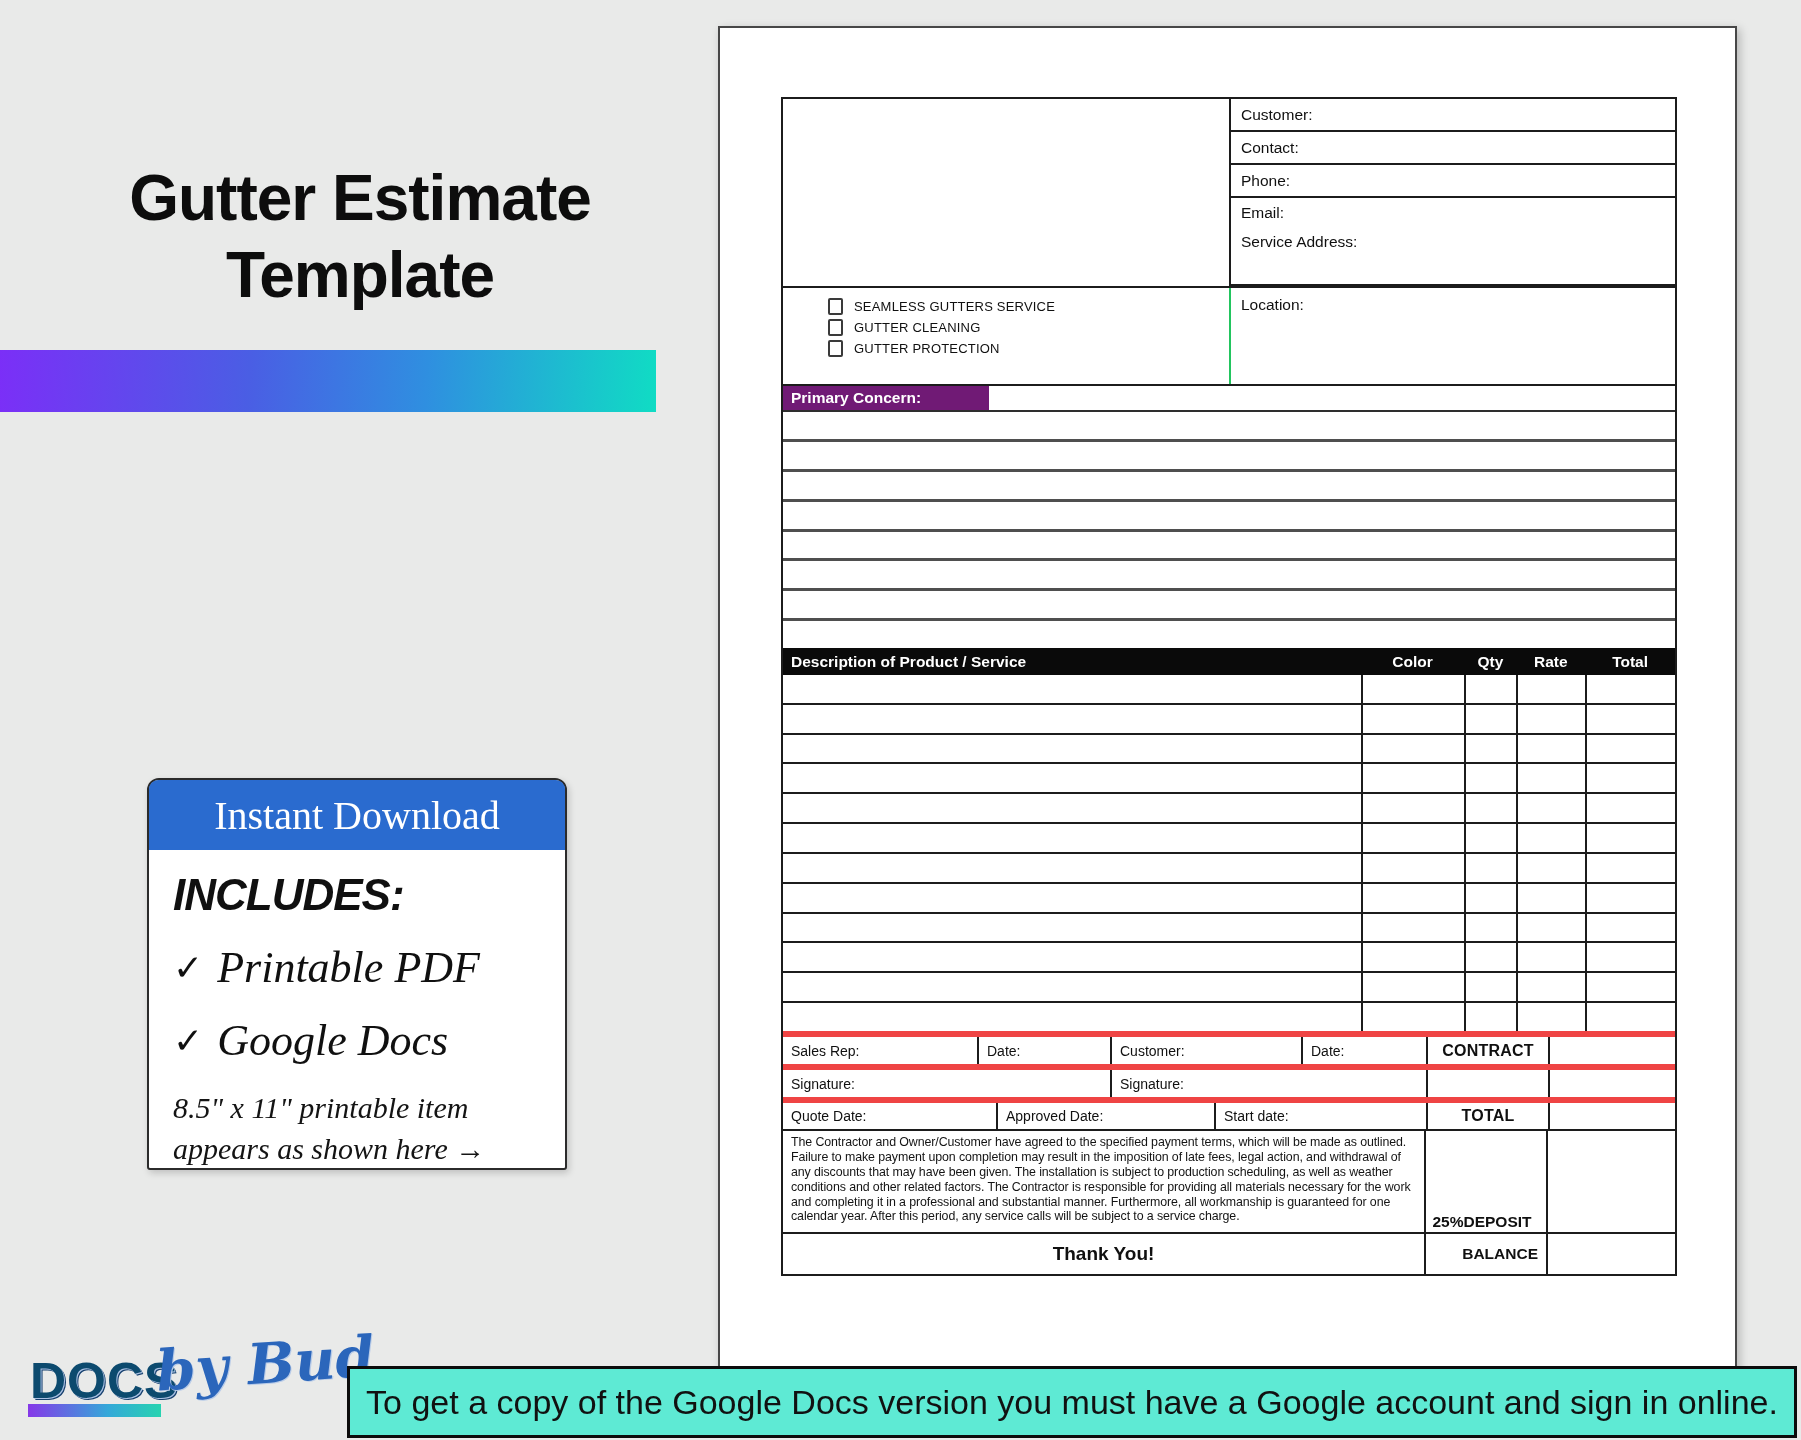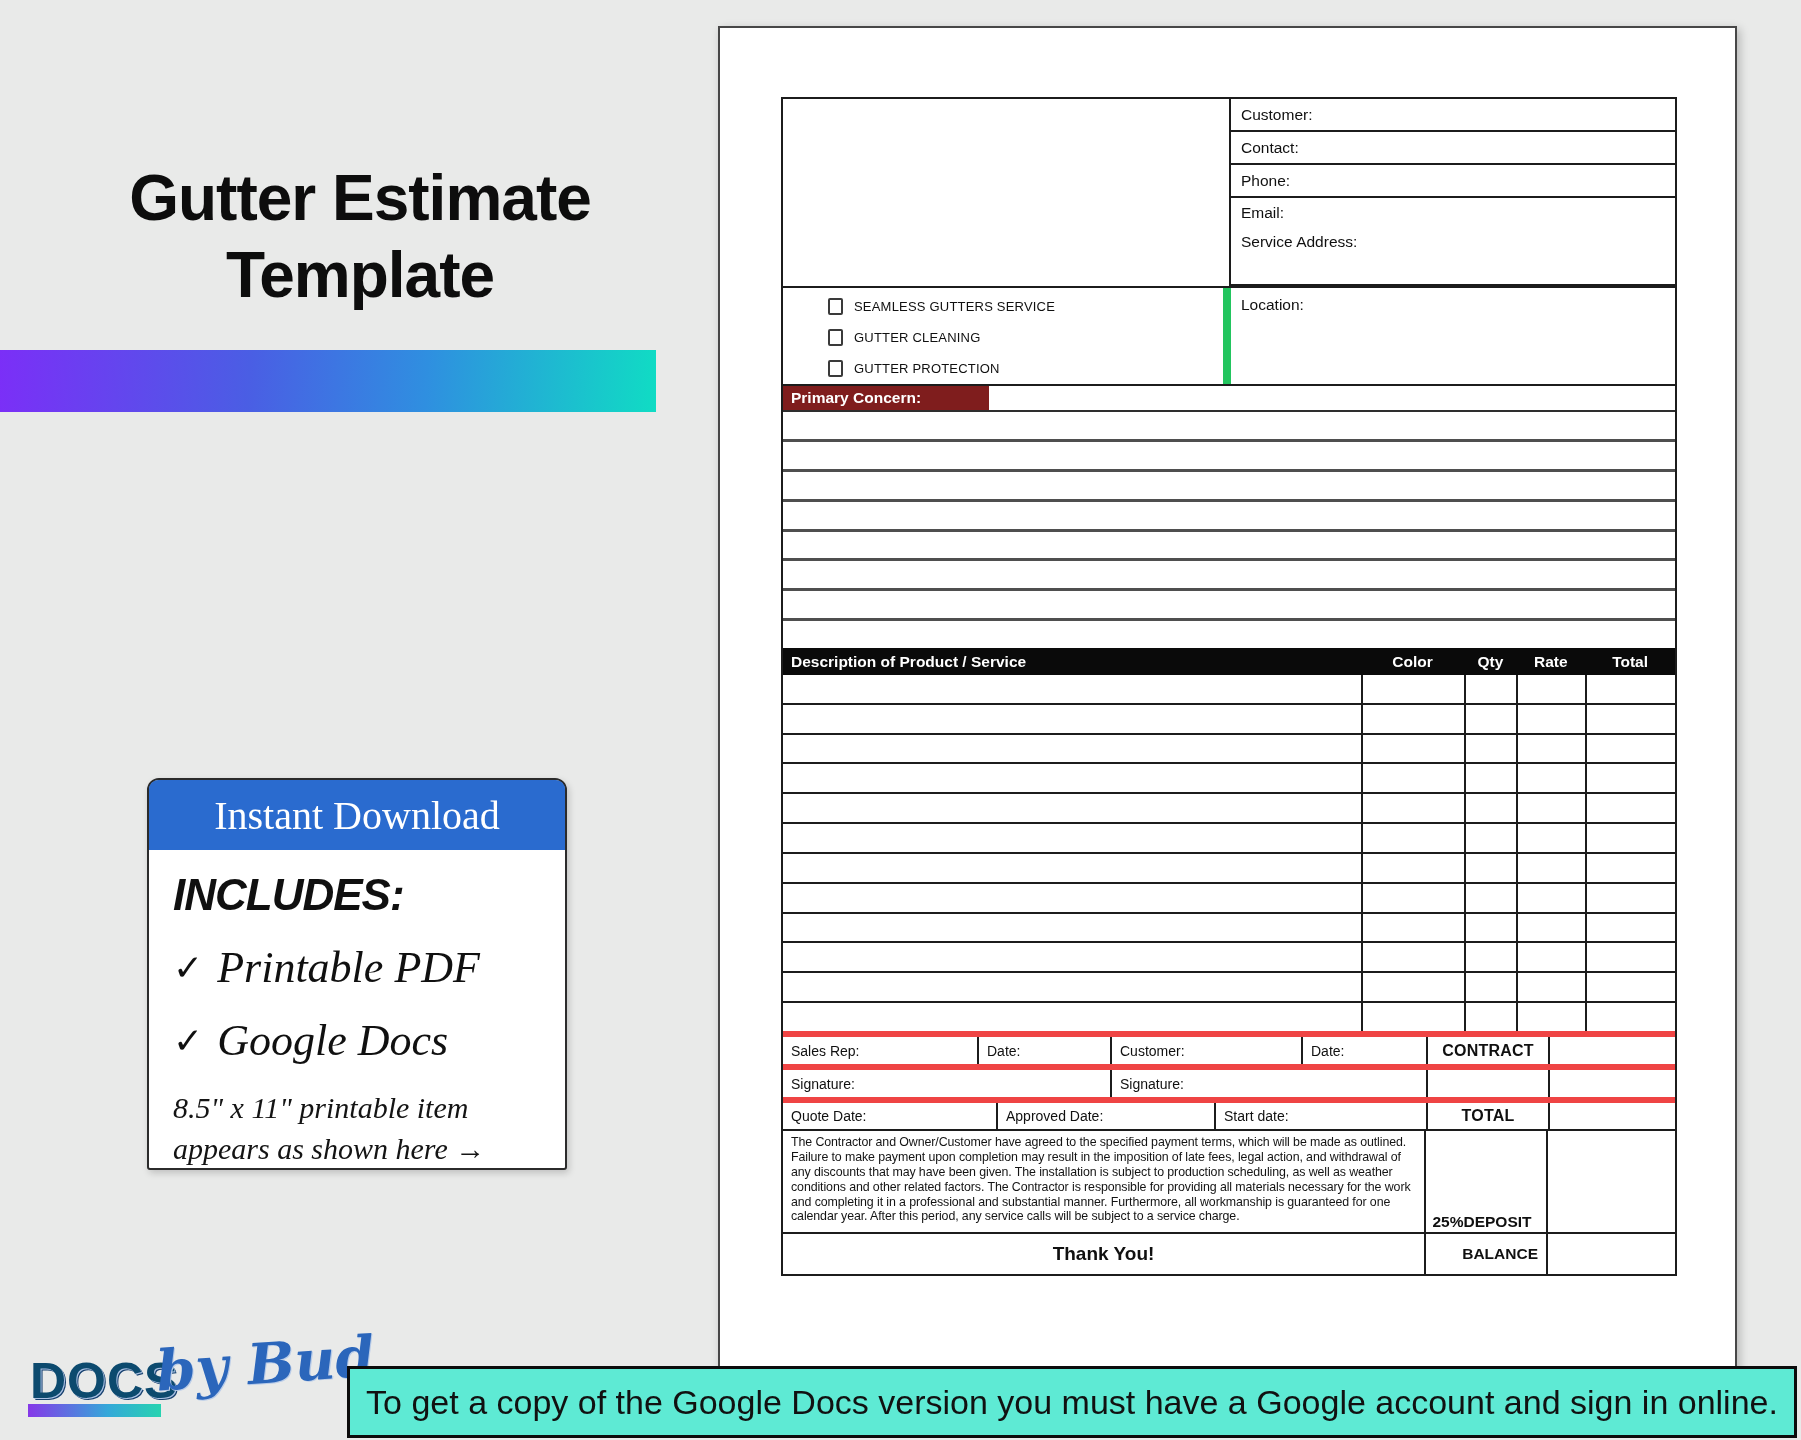--- a/index.html
+++ b/index.html
@@ -82,30 +82,30 @@
   
   .info-band { height:187px; }
   .logo-cell { width:448px; border-right:2px solid #1c1c1c; }
   .info-col { flex:1; display:flex; flex-direction:column; }
   .info-row { padding-left:10px; display:flex; align-items:center; font-size:15.5px; border-bottom:2px solid #1c1c1c; }
   .info-row.h33 { height:33px; } .info-row.h58 { height:58px; align-items:flex-start; padding-top:5px; }
   .info-row.h30 { height:30px; border-bottom:none; }
 
   
   .cb-band { height:98px; border-top:2px solid #1c1c1c; }
-  .cb-cell { width:448px; border-right:8px solid #22c55e; padding:10px 0 0 45px;
-             display:flex; flex-direction:column; gap:14px; }
+  .cb-cell { width:448px; border-right:2px solid #22c55e; padding:10px 0 0 45px;
+             display:flex; flex-direction:column; gap:4px; }
   .cb-row { display:flex; align-items:center; font-size:13px; letter-spacing:.2px; }
   .cb-box { display:inline-block; width:15px; height:17px; border:2px solid #3a3a3a; border-radius:2px; margin-right:11px; }
   .loc-cell { flex:1; padding:8px 0 0 10px; font-size:15.5px; }
 
   
   .primary-row { height:28px; border-top:2px solid #1c1c1c; border-bottom:2px solid #2e2e2e; }
   .primary-label {
-    width:206px; height:100%; background:#7f1d1d; color:#fff;
+    width:206px; height:100%; background:#701a75; color:#fff;
     font-weight:bold; font-size:15.5px; display:flex; align-items:center; padding-left:8px;
   }
 
   
   .ruled { height:236px; display:flex; flex-direction:column; }
   .ruled-row { flex:1; border-bottom:3px solid #4f4f4f; }
   .ruled-row:last-child { border-bottom:none; }
 
   
   .table-header { height:27px; background:#0a0a0a; color:#fff; font-weight:bold; font-size:15.5px; display:flex; align-items:center; }

